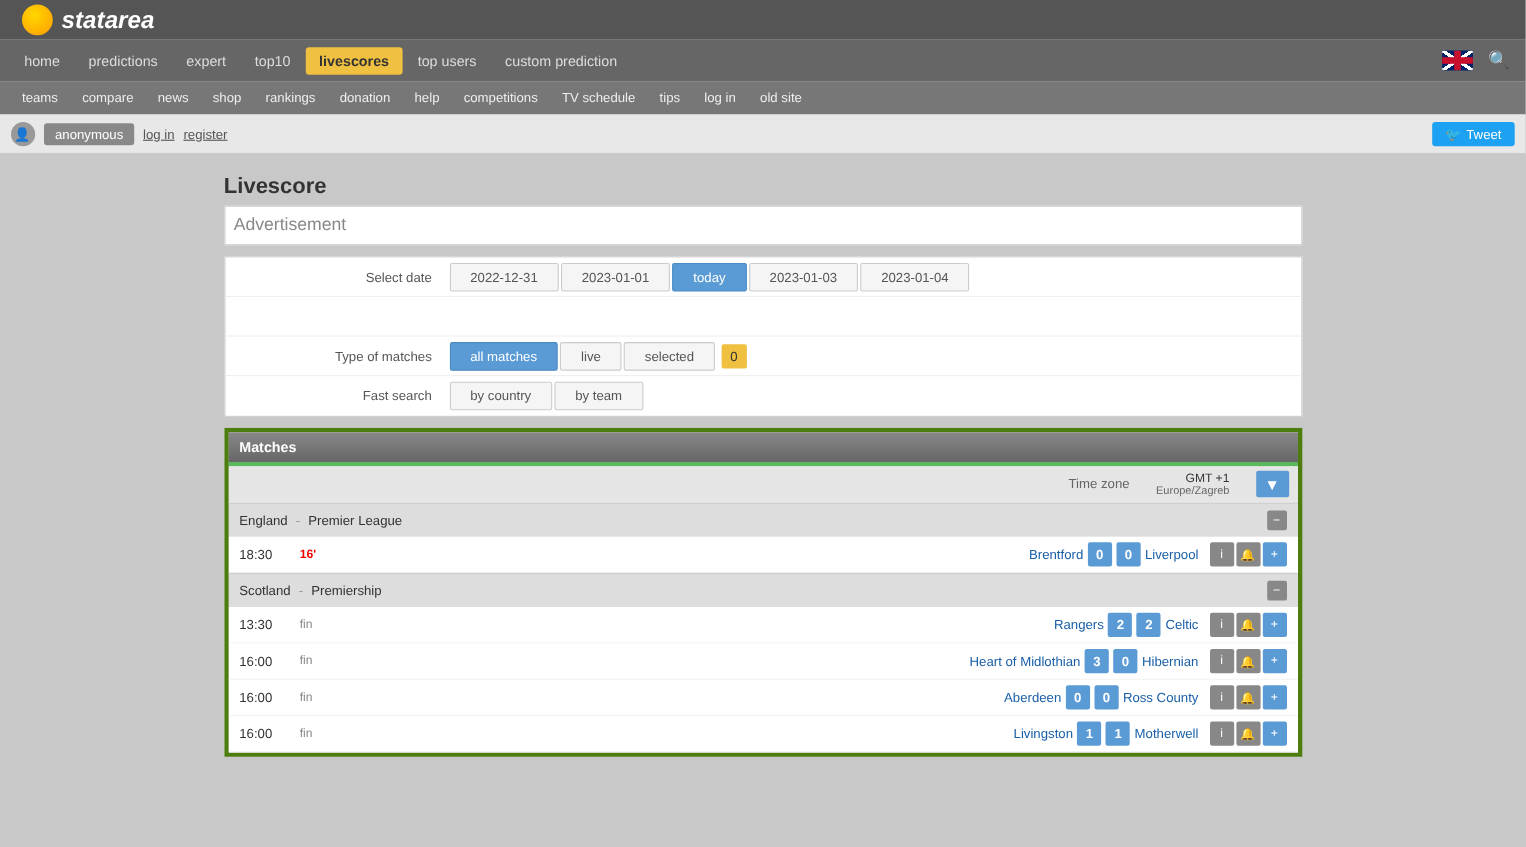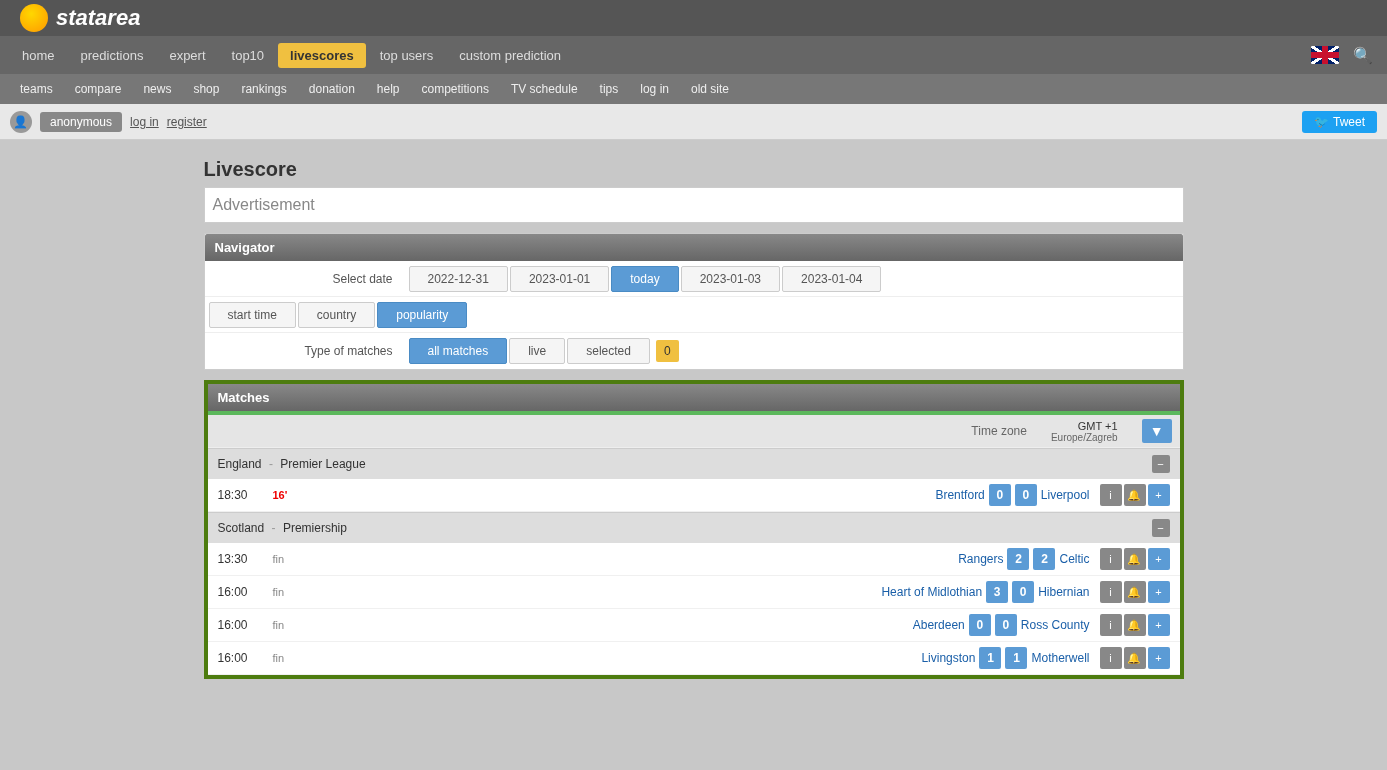--- a/index.html
+++ b/index.html
@@ -421,51 +421,52 @@
 
 <div id="content">
 
   <div class="page-title">Livescore</div>
 
   <div class="ad-box">
     <span>Advertisement</span>
   </div>
 
   <div class="navigator-box">
-    <div class="section-header">Navigator</div>
 
     <div class="nav-row">
       <div class="nav-label">Select date</div>
       <div class="nav-options">
         <button class="nav-btn">2022-12-31</button>
         <button class="nav-btn">2023-01-01</button>
         <button class="nav-btn today-active">today</button>
         <button class="nav-btn">2023-01-03</button>
         <button class="nav-btn">2023-01-04</button>
       </div>
     </div>
 
     <div class="nav-row">
-      <div class="nav-options">
-        <button class="nav-btn">start time</button>
-        <button class="nav-btn">country</button>
-        <button class="nav-btn active">popularity</button>
-      </div>
     </div>
 
     <div class="nav-row">
       <div class="nav-label">Type of matches</div>
       <div class="nav-options">
         <button class="nav-btn active">all matches</button>
         <button class="nav-btn">live</button>
         <button class="nav-btn">selected</button>
         <span class="selected-badge">0</span>
       </div>
     </div>
 
+    <div class="nav-row">
+      <div class="nav-label">Fast search</div>
+      <div class="nav-options">
+        <button class="nav-btn">by country</button>
+        <button class="nav-btn">by team</button>
+      </div>
+    </div>
   </div>
 
   <div class="matches-box">
     <div class="matches-header">
       <span>Matches</span>
     </div>
     <div class="green-bar"></div>
 
     <div class="timezone-row">
       <span class="timezone-label">Time zone</span>

